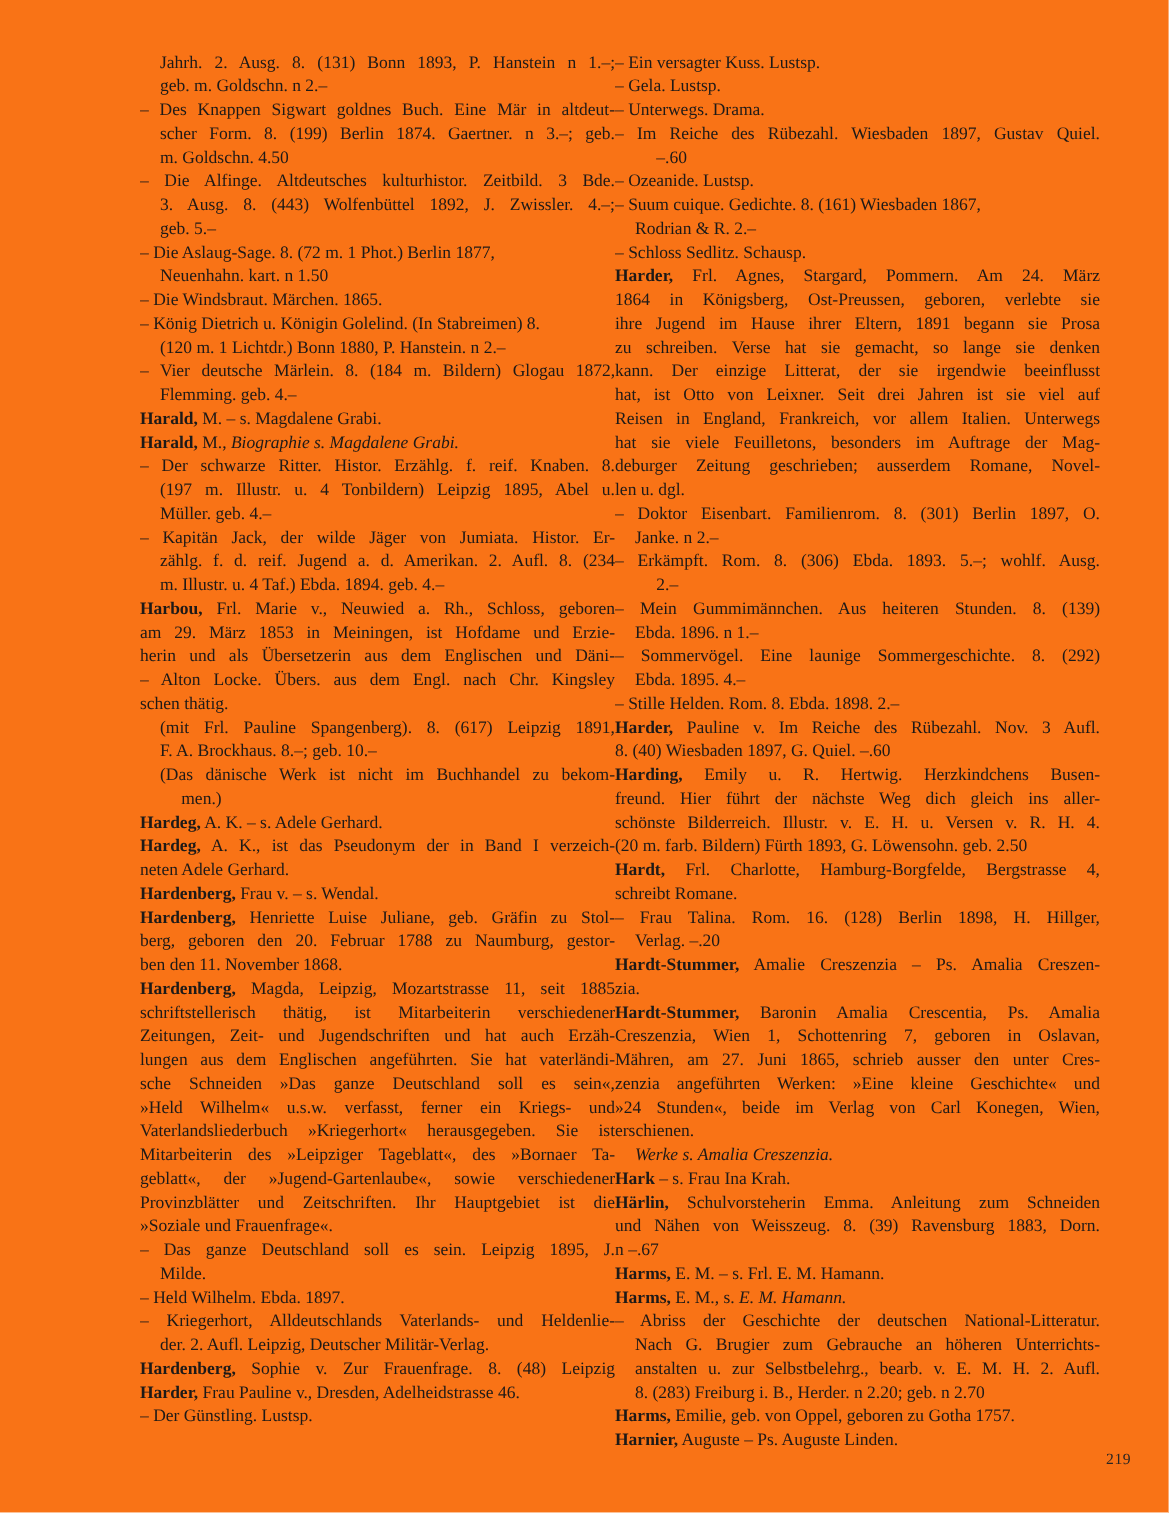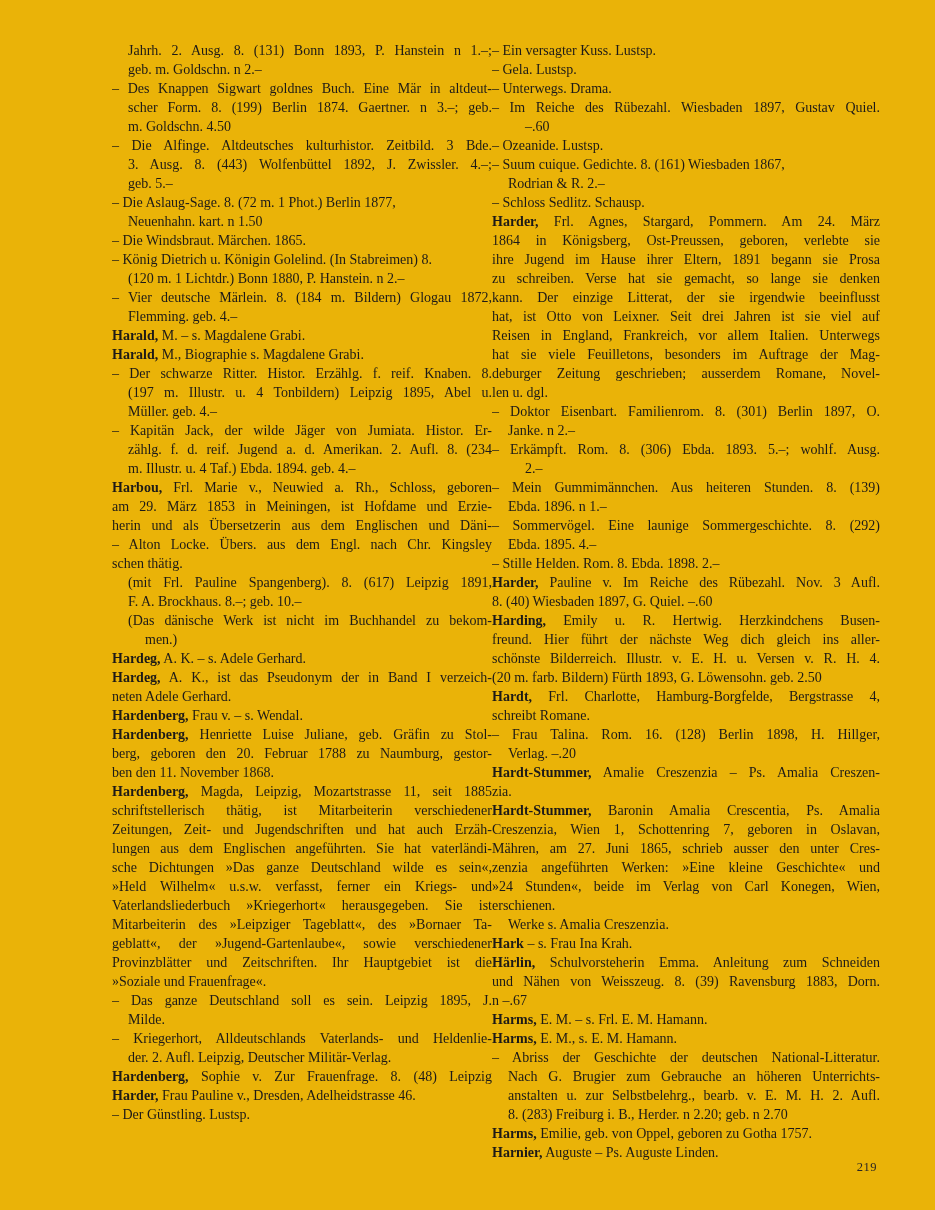--- a/index.html
+++ b/index.html
@@ -4,21 +4,21 @@
 <style>
   html, body {
     margin: 0;
     padding: 0;
     background: #ffffff;
   }
   .page {
     position: relative;
     width: 935px;
     height: 1210px;
-    background: #eab308;
+    background: #f97316;
     font-family: "Liberation Serif", "DejaVu Serif", serif;
     color: #1d1a18;
     overflow: hidden;
   }
   .col {
     position: absolute;
     top: 41px;
     font-size: 14px;
   }
   .col-left  { left: 112px; width: 380px; }
@@ -29,25 +29,25 @@
     overflow: hidden;
     text-align: justify;
     text-align-last: justify;
     white-space: normal;
   }
   .line.end { text-align-last: left; }
   .ind0 { padding-left: 0; }
   .ind1 { padding-left: 16px; }
   .ind2 { padding-left: 33px; }
   .bold { font-weight: bold; }
-  .italic { }
+  .italic { font-style: italic; }
   .pageno {
     position: absolute;
     top: 1160px;
-    left: 489px;
+    left: 517px;
     width: 388px;
     text-align: right;
     font-size: 12.5px;
     letter-spacing: 0.5px;
     color: #2a2624;
   }
 </style>
 </head>
 <body>
 
@@ -89,29 +89,30 @@
       <div class="line ind0"><span class="bold">Hardeg,</span><span> A. K., ist das Pseudonym der in Band I verzeich-</span></div>
       <div class="line ind0 end"><span>neten Adele Gerhard.</span></div>
       <div class="line ind0 end"><span class="bold">Hardenberg,</span><span> Frau v. – s. Wendal.</span></div>
       <div class="line ind0"><span class="bold">Hardenberg,</span><span> Henriette Luise Juliane, geb. Gräfin zu Stol-</span></div>
       <div class="line ind0"><span>berg, geboren den 20. Februar 1788 zu Naumburg, gestor-</span></div>
       <div class="line ind0 end"><span>ben den 11. November 1868.</span></div>
       <div class="line ind0"><span class="bold">Hardenberg,</span><span> Magda, Leipzig, Mozartstrasse 11, seit 1885</span></div>
       <div class="line ind0"><span>schriftstellerisch thätig, ist Mitarbeiterin verschiedener</span></div>
       <div class="line ind0"><span>Zeitungen, Zeit- und Jugendschriften und hat auch Erzäh-</span></div>
       <div class="line ind0"><span>lungen aus dem Englischen angeführten. Sie hat vaterländi-</span></div>
-      <div class="line ind0"><span>sche Dichtungen »Das ganze Deutschland wilde es sein«,</span></div>
+      <div class="line ind0"><span>sche Schneiden »Das ganze Deutschland soll es sein«,</span></div>
       <div class="line ind0"><span>»Held Wilhelm« u.s.w. verfasst, ferner ein Kriegs- und</span></div>
       <div class="line ind0"><span>Vaterlandsliederbuch »Kriegerhort« herausgegeben. Sie ist</span></div>
       <div class="line ind0"><span>Mitarbeiterin des »Leipziger Tageblatt«, des »Bornaer Ta-</span></div>
       <div class="line ind0"><span>geblatt«, der »Jugend-Gartenlaube«, sowie verschiedener</span></div>
       <div class="line ind0"><span>Provinzblätter und Zeitschriften. Ihr Hauptgebiet ist die</span></div>
       <div class="line ind0 end"><span>»Soziale und Frauenfrage«.</span></div>
       <div class="line ind0"><span>– Das ganze Deutschland soll es sein. Leipzig 1895, J.</span></div>
       <div class="line ind1 end"><span>Milde.</span></div>
+      <div class="line ind0 end"><span>– Held Wilhelm. Ebda. 1897.</span></div>
       <div class="line ind0"><span>– Kriegerhort, Alldeutschlands Vaterlands- und Heldenlie-</span></div>
       <div class="line ind1 end"><span>der. 2. Aufl. Leipzig, Deutscher Militär-Verlag.</span></div>
       <div class="line ind0"><span class="bold">Hardenberg,</span><span> Sophie v. Zur Frauenfrage. 8. (48) Leipzig</span></div>
       <div class="line ind0 end"><span class="bold">Harder,</span><span> Frau Pauline v., Dresden, Adelheidstrasse 46.</span></div>
       <div class="line ind0 end"><span>– Der Günstling. Lustsp.</span></div>
     </div>
   <div class="col col-right">
       <div class="line ind0 end"><span>– Ein versagter Kuss. Lustsp.</span></div>
       <div class="line ind0 end"><span>– Gela. Lustsp.</span></div>
       <div class="line ind0 end"><span>– Unterwegs. Drama.</span></div>

